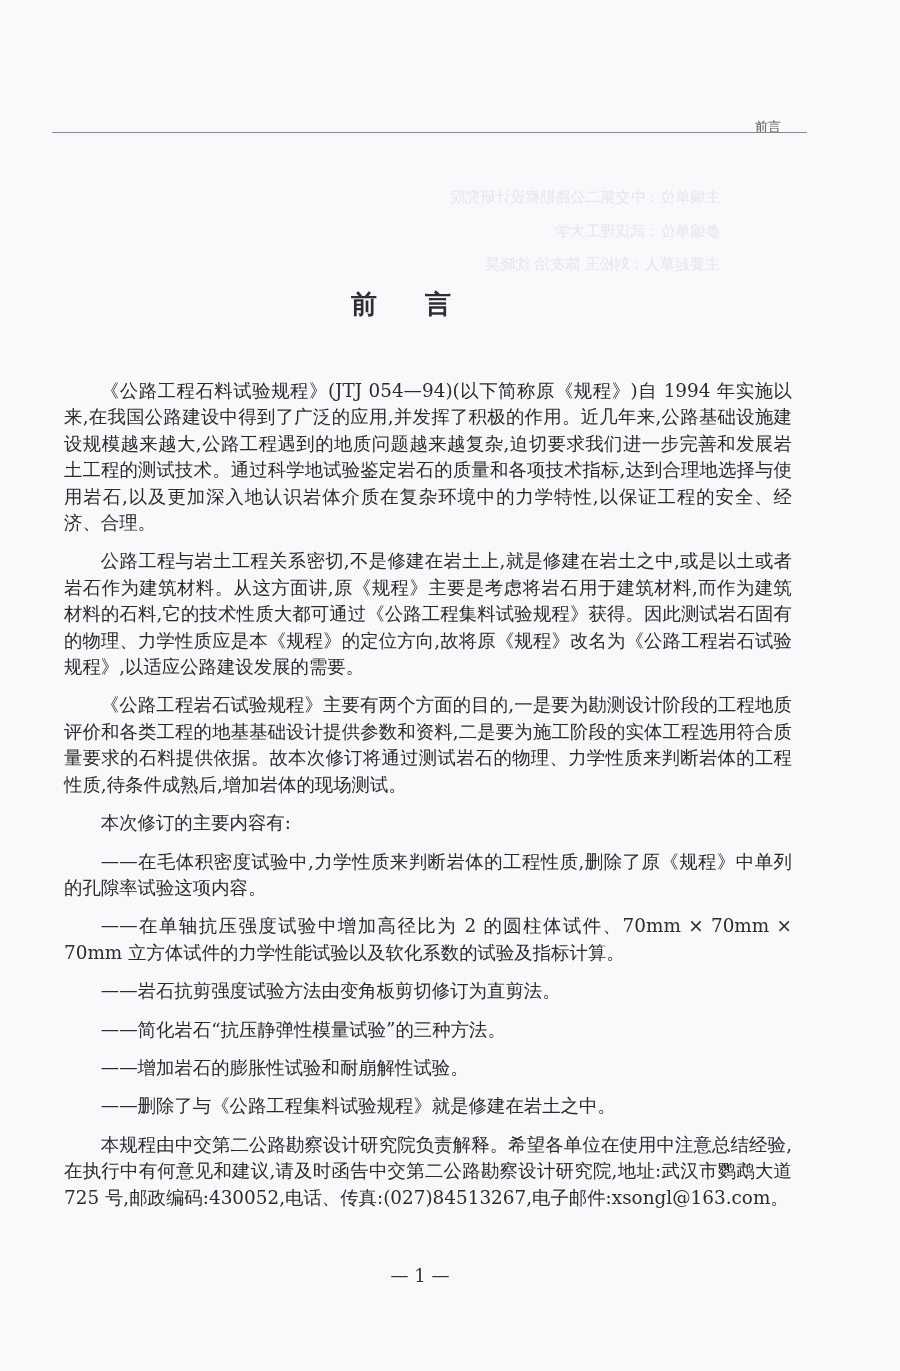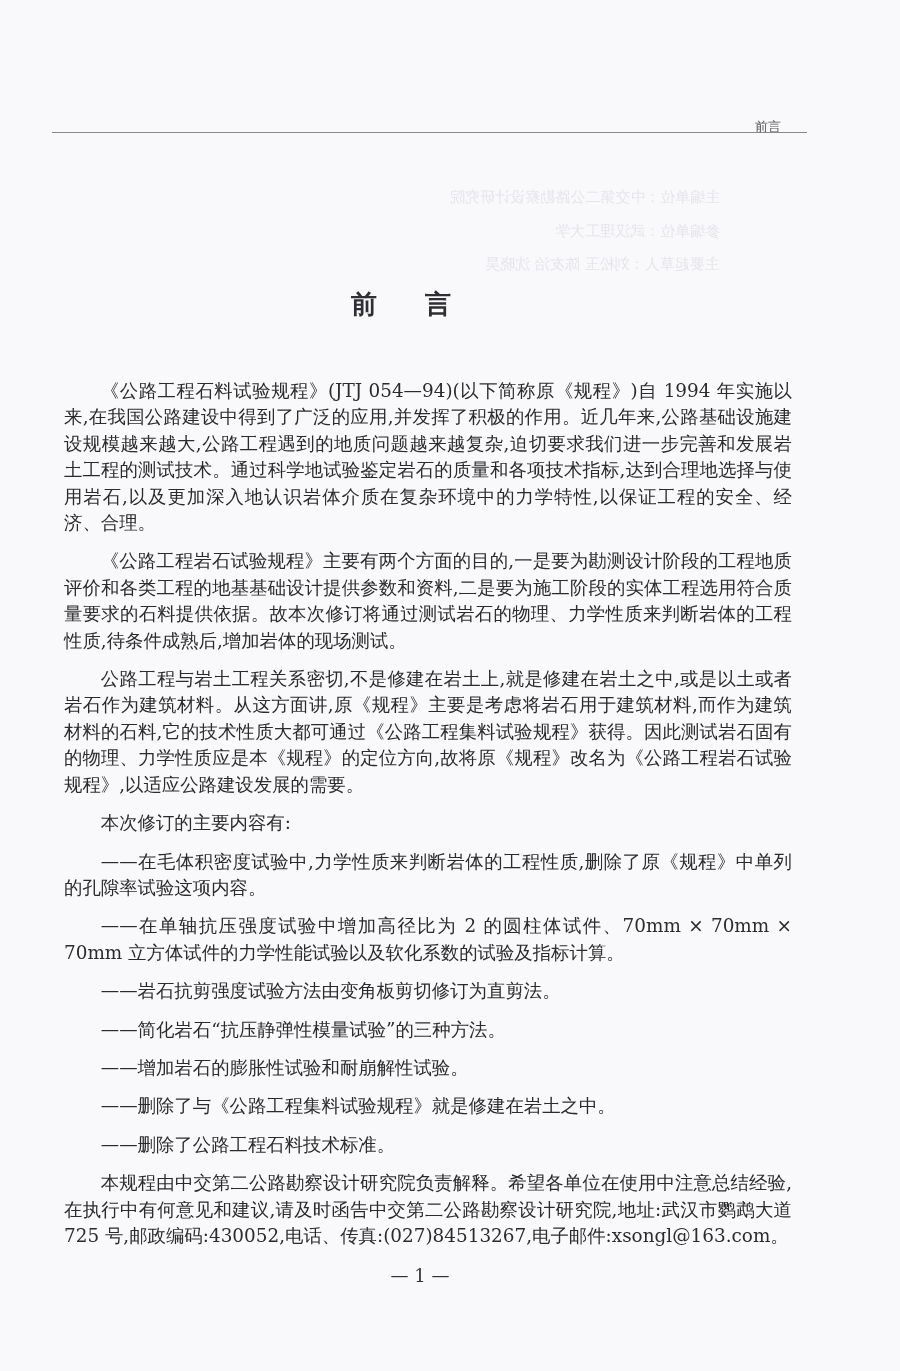--- a/index.html
+++ b/index.html
@@ -46,26 +46,25 @@
 <div class="head-rule"></div>
 
 <div class="ghost" style="top:188px">主编单位：中交第二公路勘察设计研究院</div>
 <div class="ghost" style="top:222px">参编单位：武汉理工大学</div>
 <div class="ghost" style="top:255px">主要起草人：刘松玉  陈友治  沈晓昊</div>
 
 <h1 class="title">前言</h1>
 
 <div class="body">
   <p>《公路工程石料试验规程》(JTJ 054—94)(以下简称原《规程》)自 1994 年实施以来,在我国公路建设中得到了广泛的应用,并发挥了积极的作用。近几年来,公路基础设施建设规模越来越大,公路工程遇到的地质问题越来越复杂,迫切要求我们进一步完善和发展岩土工程的测试技术。通过科学地试验鉴定岩石的质量和各项技术指标,达到合理地选择与使用岩石,以及更加深入地认识岩体介质在复杂环境中的力学特性,以保证工程的安全、经济、合理。</p>
+  <p>公路工程与岩土工程关系密切,不是修建在岩土上,就是修建在岩土之中,或是以土或者岩石作为建筑材料。从这方面讲,原《规程》主要是考虑将岩石用于建筑材料,而作为建筑材料的石料,它的技术性质大都可通过《公路工程集料试验规程》获得。因此测试岩石固有的物理、力学性质应是本《规程》的定位方向,故将原《规程》改名为《公路工程岩石试验规程》,以适应公路建设发展的需要。</p>
   <p>《公路工程岩石试验规程》主要有两个方面的目的,一是要为勘测设计阶段的工程地质评价和各类工程的地基基础设计提供参数和资料,二是要为施工阶段的实体工程选用符合质量要求的石料提供依据。故本次修订将通过测试岩石的物理、力学性质来判断岩体的工程性质,待条件成熟后,增加岩体的现场测试。</p>
-  <p>公路工程与岩土工程关系密切,不是修建在岩土上,就是修建在岩土之中,或是以土或者岩石作为建筑材料。从这方面讲,原《规程》主要是考虑将岩石用于建筑材料,而作为建筑材料的石料,它的技术性质大都可通过《公路工程集料试验规程》获得。因此测试岩石固有的物理、力学性质应是本《规程》的定位方向,故将原《规程》改名为《公路工程岩石试验规程》,以适应公路建设发展的需要。</p>
   <p>本次修订的主要内容有:</p>
   <p>——在毛体积密度试验中,力学性质来判断岩体的工程性质,删除了原《规程》中单列的孔隙率试验这项内容。</p>
   <p>——在单轴抗压强度试验中增加高径比为 2 的圆柱体试件、70mm × 70mm × 70mm 立方体试件的力学性能试验以及软化系数的试验及指标计算。</p>
   <p>——岩石抗剪强度试验方法由变角板剪切修订为直剪法。</p>
   <p>——简化岩石“抗压静弹性模量试验”的三种方法。</p>
   <p>——增加岩石的膨胀性试验和耐崩解性试验。</p>
   <p>——删除了与《公路工程集料试验规程》就是修建在岩土之中。</p>
-  <p>——删除了公路工程石料技术标准。</p>
   <p>本规程由中交第二公路勘察设计研究院负责解释。希望各单位在使用中注意总结经验,在执行中有何意见和建议,请及时函告中交第二公路勘察设计研究院,地址:武汉市鹦鹉大道 725 号,邮政编码:430052,电话、传真:(027)84513267,电子邮件:xsongl@163.com。</p>
 </div>
 
 <div class="folio">— 1 —</div>
 
 </body></html>

